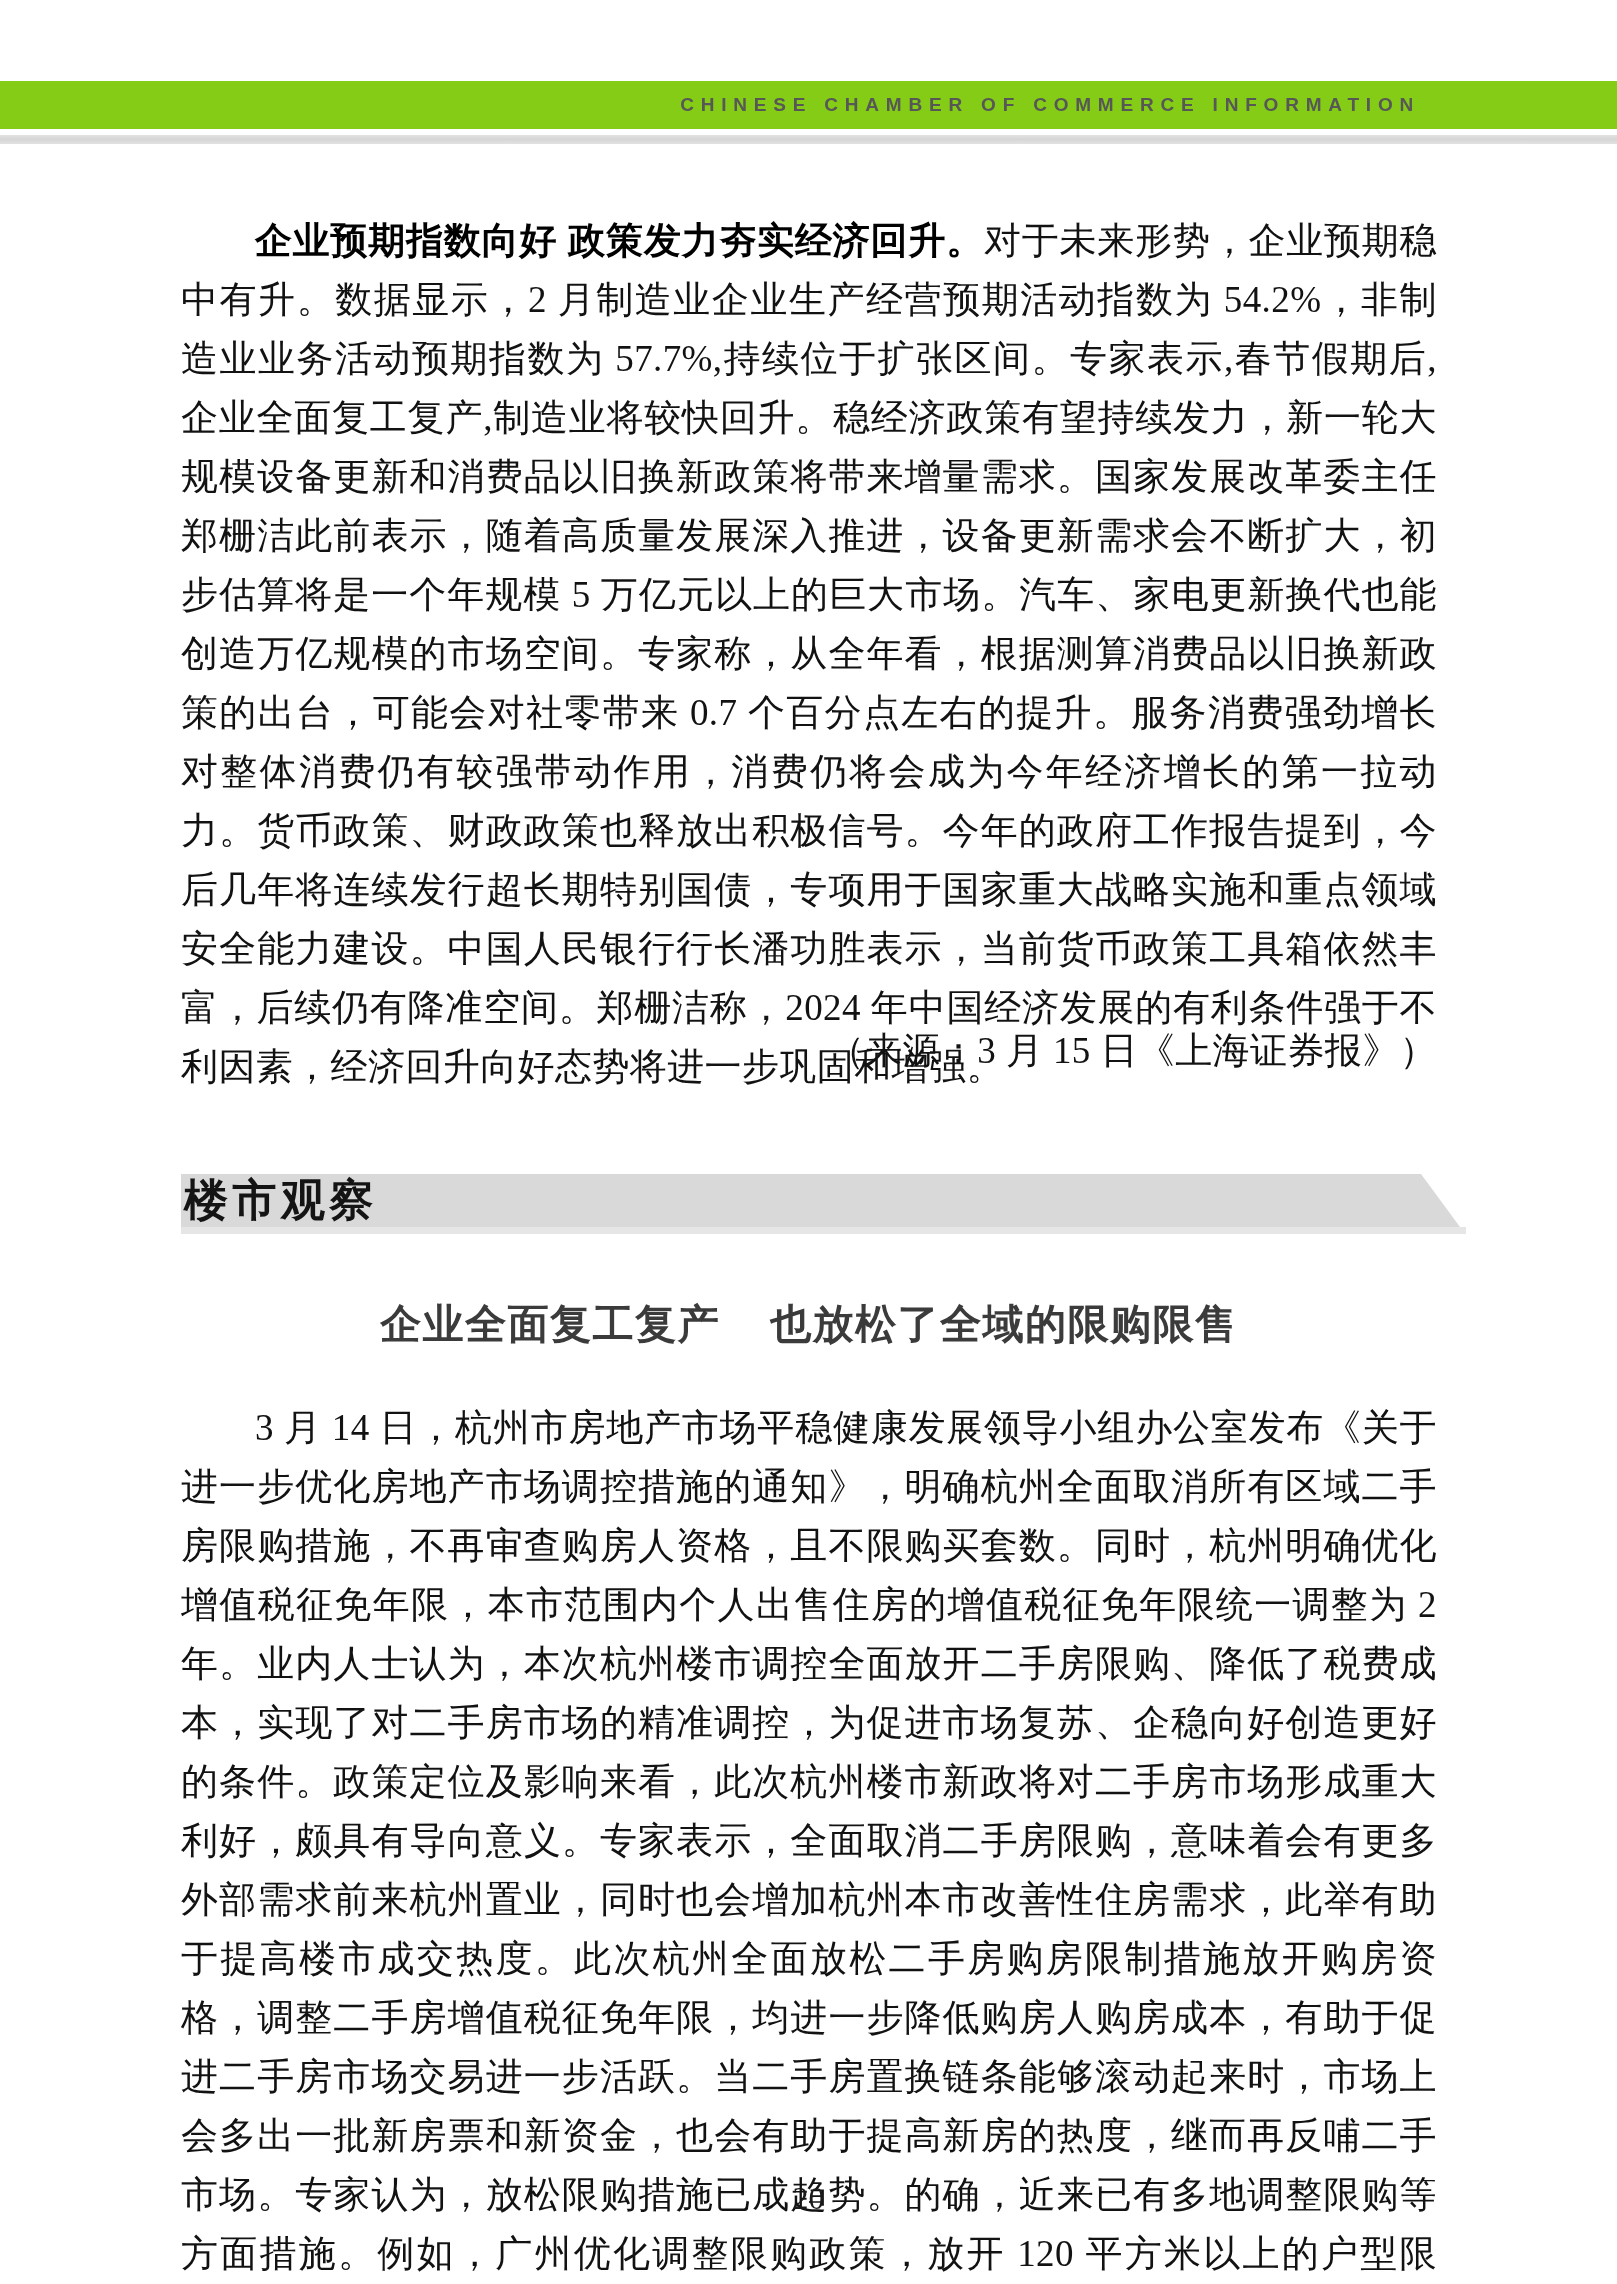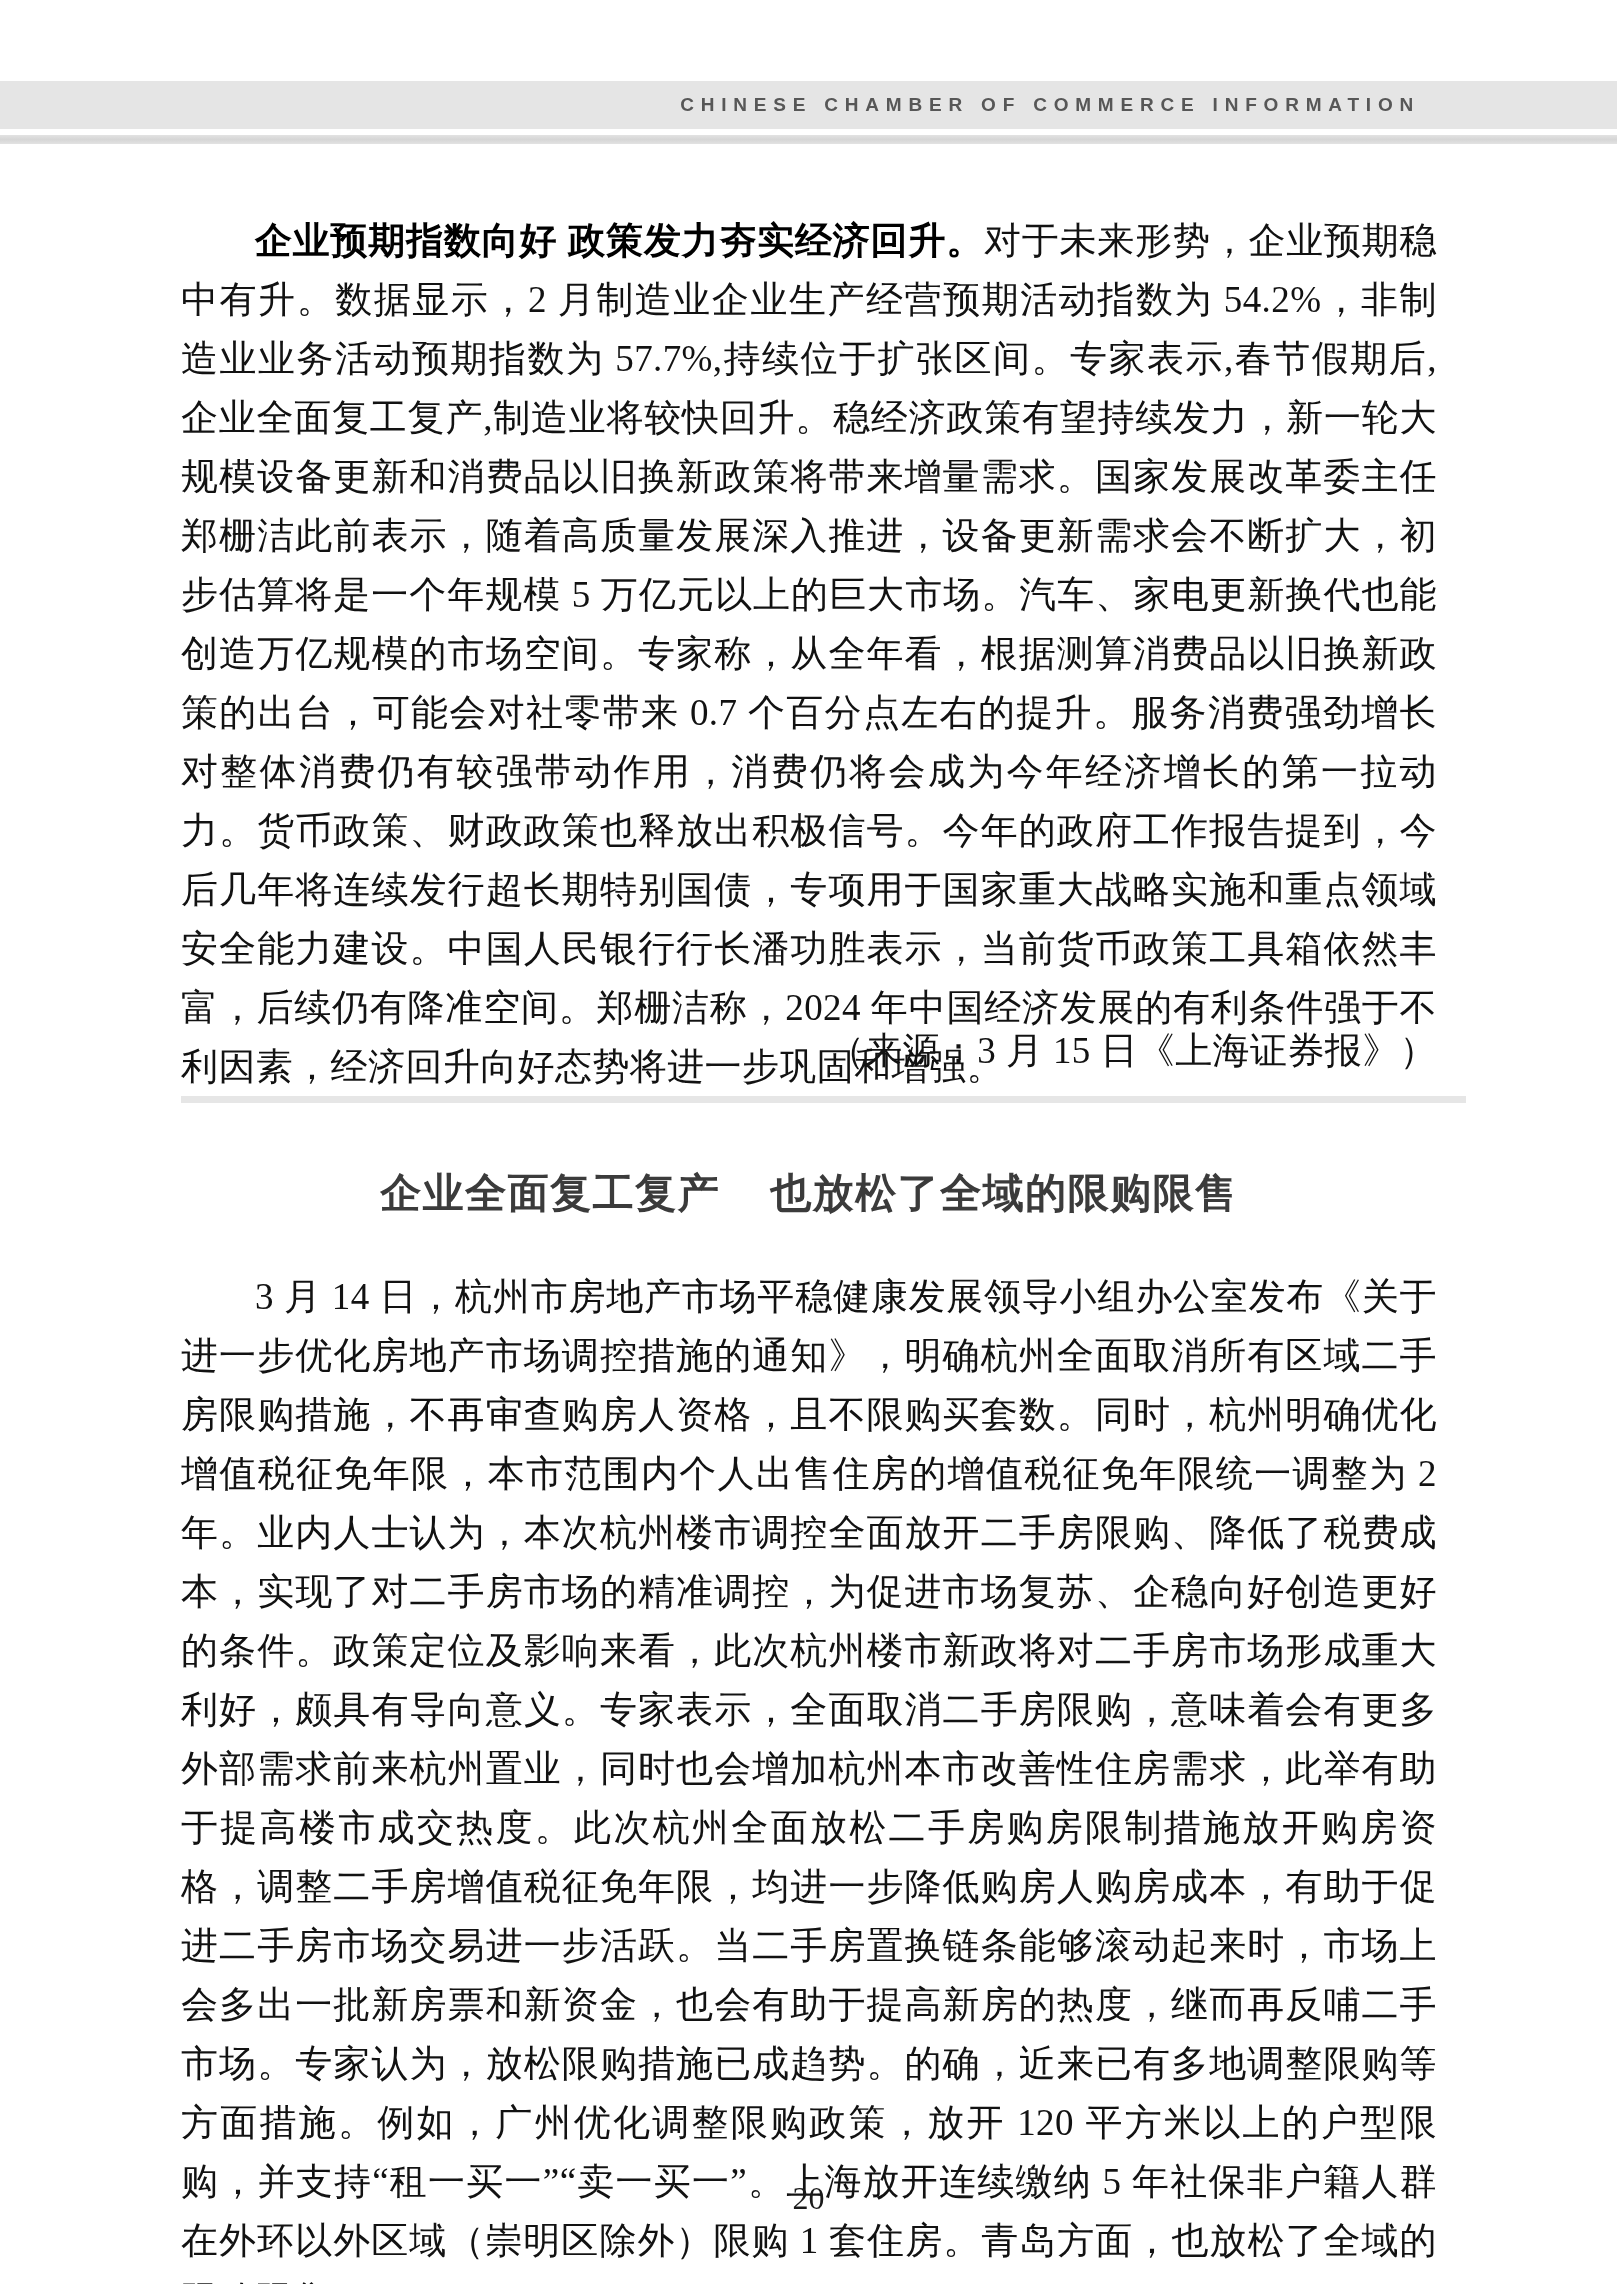--- a/index.html
+++ b/index.html
@@ -12,21 +12,21 @@
     height: 2284px;
     background: #ffffff;
     overflow: hidden;
   }
 
   
   .header-bar {
     position: absolute;
     top: 81px; left: 0;
     width: 1617px; height: 48px;
-    background: #e5e5e5;
+    background: #84cc16;
   }
   .header-bar .banner-text {
     display: block;
     line-height: 48px;
     text-align: right;
     padding-right: 197px;
     font-family: "Liberation Sans", "DejaVu Sans", sans-serif;
     font-size: 19px;
     font-weight: 700;
     letter-spacing: 6.8px;
@@ -126,20 +126,23 @@
 
   <div class="header-bar">
     <span class="banner-text">CHINESE CHAMBER OF COMMERCE INFORMATION</span>
   </div>
   <div class="header-thin-bar"></div>
 
   <div class="content">
 
     <p class="body-para"><span class="lead">企业预期指数向好 政策发力夯实经济回升。</span><span>对于未来形势，企业预期稳中有升。数据显示，2 月制造业企业生产经营预期活动指数为 54.2%，非制造业业务活动预期指数为 57.7%,持续位于扩张区间。专家表示,春节假期后,企业全面复工复产,制造业将较快回升。稳经济政策有望持续发力，新一轮大规模设备更新和消费品以旧换新政策将带来增量需求。国家发展改革委主任郑栅洁此前表示，随着高质量发展深入推进，设备更新需求会不断扩大，初步估算将是一个年规模 5 万亿元以上的巨大市场。汽车、家电更新换代也能创造万亿规模的市场空间。专家称，从全年看，根据测算消费品以旧换新政策的出台，可能会对社零带来 0.7 个百分点左右的提升。服务消费强劲增长对整体消费仍有较强带动作用，消费仍将会成为今年经济增长的第一拉动力。货币政策、财政政策也释放出积极信号。今年的政府工作报告提到，今后几年将连续发行超长期特别国债，专项用于国家重大战略实施和重点领域安全能力建设。中国人民银行行长潘功胜表示，当前货币政策工具箱依然丰富，后续仍有降准空间。郑栅洁称，2024 年中国经济发展的有利条件强于不利因素，经济回升向好态势将进一步巩固和增强。</span><span class="source">（来源：3 月 15 日《上海证券报》）</span></p>
 
+    <div class="section-banner">
+      <span class="section-label">楼市观察</span>
+    </div>
     <div class="section-banner-strip"></div>
 
     <h2 class="article-title"><span class="title-part1">企业全面复工复产</span><span class="title-part2">也放松了全域的限购限售</span></h2>
 
     <p class="body-para second-para"><span>3 月 14 日，杭州市房地产市场平稳健康发展领导小组办公室发布《关于进一步优化房地产市场调控措施的通知》，明确杭州全面取消所有区域二手房限购措施，不再审查购房人资格，且不限购买套数。同时，杭州明确优化增值税征免年限，本市范围内个人出售住房的增值税征免年限统一调整为 2 年。业内人士认为，本次杭州楼市调控全面放开二手房限购、降低了税费成本，实现了对二手房市场的精准调控，为促进市场复苏、企稳向好创造更好的条件。政策定位及影响来看，此次杭州楼市新政将对二手房市场形成重大利好，颇具有导向意义。专家表示，全面取消二手房限购，意味着会有更多外部需求前来杭州置业，同时也会增加杭州本市改善性住房需求，此举有助于提高楼市成交热度。此次杭州全面放松二手房购房限制措施放开购房资格，调整二手房增值税征免年限，均进一步降低购房人购房成本，有助于促进二手房市场交易进一步活跃。当二手房置换链条能够滚动起来时，市场上会多出一批新房票和新资金，也会有助于提高新房的热度，继而再反哺二手市场。专家认为，放松限购措施已成趋势。的确，近来已有多地调整限购等方面措施。例如，广州优化调整限购政策，放开 120 平方米以上的户型限购，并支持“租一买一”“卖一买一”。上海放开连续缴纳 5 年社保非户籍人群在外环以外区域（崇明区除外）限购 1 套住房。青岛方面，也放松了全域的限购限售。</span></p>
 
   </div>
 
   <div class="page-number">20</div>
 

